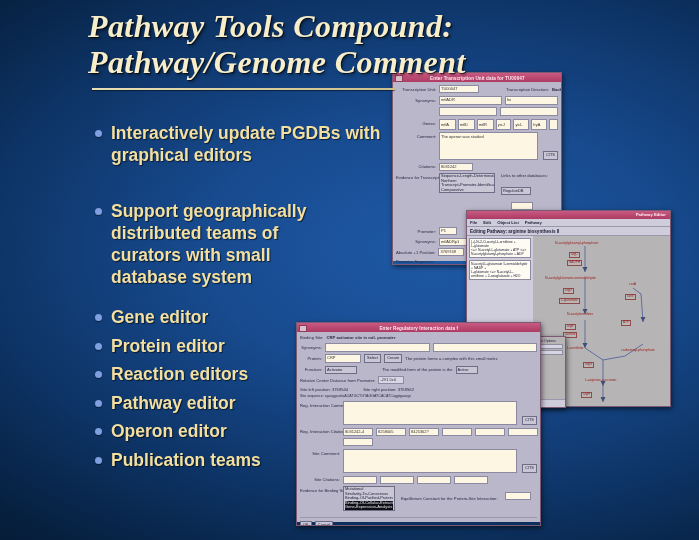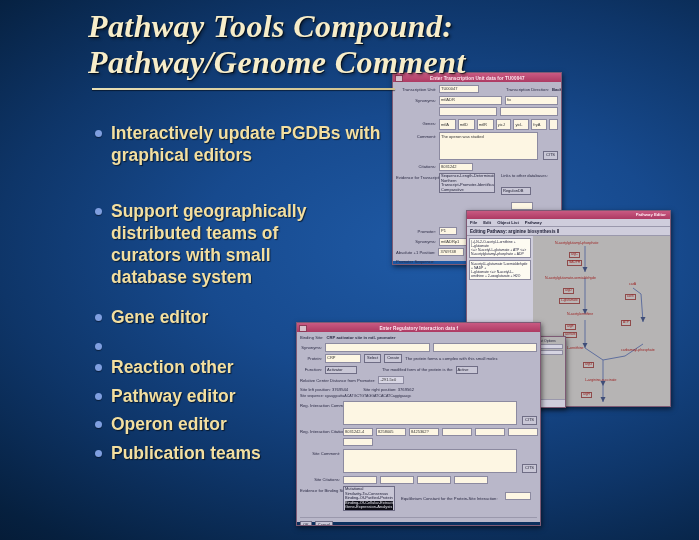--- a/index.html
+++ b/index.html
@@ -169,24 +169,25 @@
     </div>
   </div>
 
   <div class="blk" id="b3">
     <div class="bullet">
       <span class="dot"></span>
       <span class="btxt">Gene editor</span>
     </div>
     <div class="bullet">
       <span class="dot"></span>
-    </div>
-    <div class="bullet">
-      <span class="dot"></span>
-      <span class="btxt">Reaction other</span>
+      <span class="btxt">Protein editor</span>
+    </div>
+    <div class="bullet">
+      <span class="dot"></span>
+      <span class="btxt">Reaction editors</span>
     </div>
     <div class="bullet">
       <span class="dot"></span>
       <span class="btxt">Pathway editor</span>
     </div>
     <div class="bullet">
       <span class="dot"></span>
       <span class="btxt">Operon editor</span>
     </div>
     <div class="bullet">

